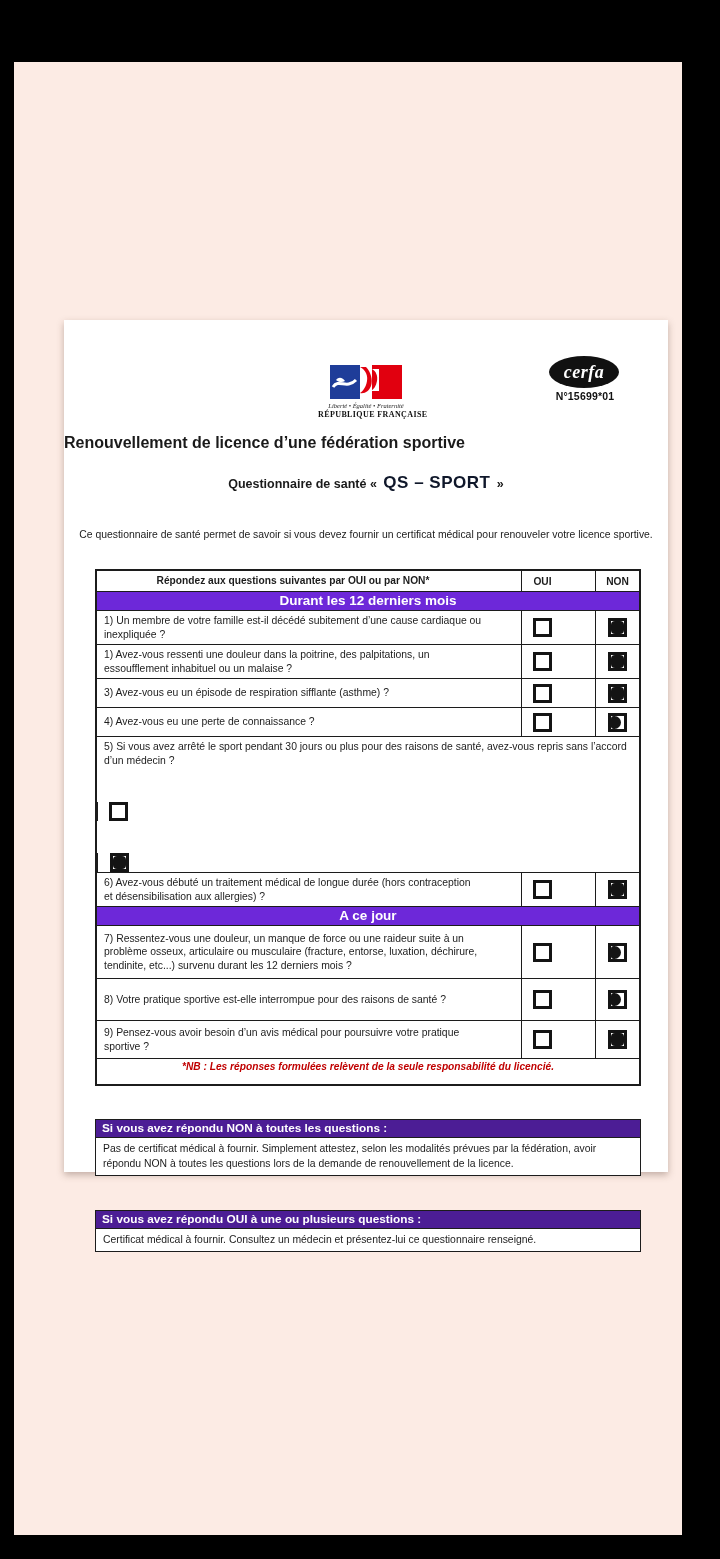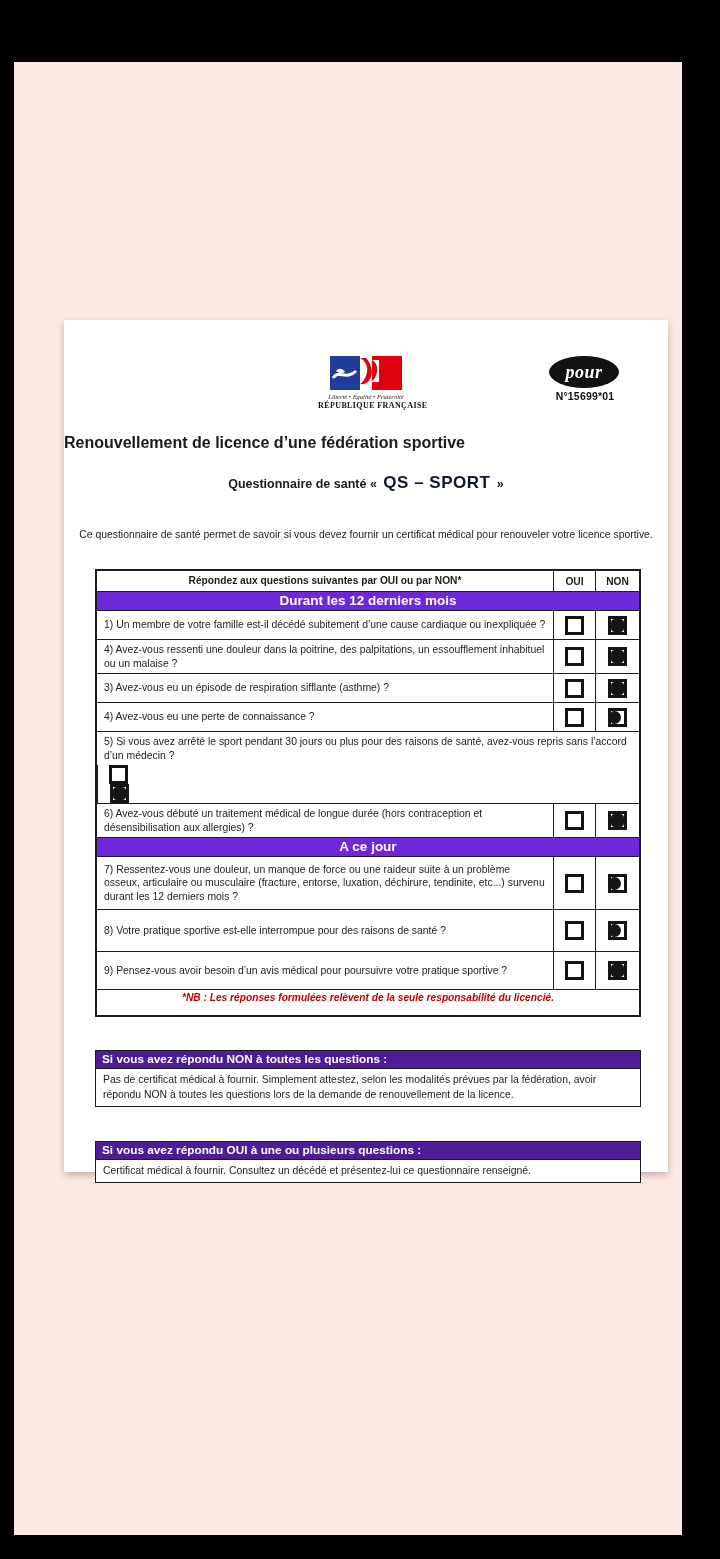--- a/index.html
+++ b/index.html
@@ -15,21 +15,21 @@
     background:#fcebe4;
   }
   .doc-page {
     position:absolute; left:50px; top:258px; width:604px; height:852px;
     background:#fff; box-shadow:0 3px 7px rgba(90,60,50,.35);
     color:#1c1c1c;
   }
 
   
   .logo-row { position:relative; height:96px; padding-top:34px; }
-  .rf-logo { width:96px; margin:2px auto; text-align:center; }
+  .rf-logo { width:96px; margin:11px auto; text-align:center; }
   .rf-flag { display:block; margin:0 auto; }
   .rf-motto {
     font-family:"Liberation Serif", serif; font-style:italic;
     font-size:6.5px; color:#222; margin-top:1px; white-space:nowrap;
   }
   .rf-name {
     font-family:"Liberation Serif", serif; font-size:8px; font-weight:bold;
     letter-spacing:.4px; color:#111; margin-top:1px; white-space:nowrap;
   }
   .cerfa-box { position:absolute; top:36px; right:47px; width:72px; text-align:center; }
@@ -49,21 +49,21 @@
   .qs-sport { color:#0f172a; font-size:17px; letter-spacing:.5px; padding:0 3px; }
 
   
   .intro { text-align:center; font-size:10.4px; margin-top:36px; padding:0 14px; color:#222; }
 
   
   .q-table {
     margin:29px 27px 0 31px; width:546px;
     border:2px solid #1c1c1c; font-size:10.4px;
   }
-  .trow { display:flex; border-top:1.5px solid #1c1c1c; align-items:stretch; }
+  .trow { display:flex; border-top:1.5px solid #1c1c1c; align-items:stretch;gap:32px; }
   .trow:first-child { border-top:none; }
   .qcell { flex:1; padding:3px 7px; display:flex; flex-direction:column; justify-content:center; line-height:1.3; }
   .oui-cell, .non-cell {
     display:flex; align-items:center; justify-content:center;
     border-left:1.5px solid #1c1c1c; flex:0 0 auto;
   }
   .oui-cell { width:42px; }
   .non-cell { width:44px; }
   .thead .qcell, .thead .oui-cell, .thead .non-cell { font-weight:bold; font-size:10.2px; }
   .thead .qcell { text-align:center; }
@@ -115,21 +115,21 @@
             <path d="M7,22 C13,13 20,25 30,15" stroke="#fff" stroke-width="3" fill="none"></path>
             <path d="M10,15 c3,-4 7,-2 9,1 c-3,2 -7,1 -9,-1 z" fill="#fff"></path>
             <path d="M34,2 c6,3 8,9 7,14 c-1,6 -4,10 -7,12 c5,1 9,-2 11,-7 c2,-6 0,-14 -5,-19 z" fill="#e1000f"></path>
             <path d="M46,4 c4,2 6,7 5,12 c-1,5 -3,8 -6,10 l8,0 l0,-22 z" fill="#fff"></path>
           </svg>
           <div class="rf-motto">Liberté • Égalité • Fraternité</div>
           <div class="rf-name">RÉPUBLIQUE FRANÇAISE</div>
         </div>
         <div class="cerfa-box">
           <div class="cerfa-ellipse">
-            <span class="cerfa-word">pour</span>
+            <span class="cerfa-word">cerfa</span>
           </div>
           <div class="cerfa-number">N°15699*01</div>
         </div>
       </div>
 
       <div class="title-main">Renouvellement de licence d’une fédération sportive</div>
       <div class="title-quest">
         <span>Questionnaire de santé «</span>
         <span class="qs-sport">QS – SPORT</span>
         <span>»</span>
@@ -151,21 +151,21 @@
           <div class="qcell">1) Un membre de votre famille est-il décédé subitement d’une cause cardiaque ou inexpliquée ?</div>
           <div class="oui-cell">
               <span class="cb"></span>
             </div>
           <div class="non-cell">
               <span class="cb checked"></span>
             </div>
         </div>
 
         <div class="trow row-h2">
-          <div class="qcell">4) Avez-vous ressenti une douleur dans la poitrine, des palpitations, un essoufflement inhabituel ou un malaise ?</div>
+          <div class="qcell">1) Avez-vous ressenti une douleur dans la poitrine, des palpitations, un essoufflement inhabituel ou un malaise ?</div>
           <div class="oui-cell">
               <span class="cb"></span>
             </div>
           <div class="non-cell">
               <span class="cb checked"></span>
             </div>
         </div>
 
         <div class="trow row-h3">
           <div class="qcell">3) Avez-vous eu un épisode de respiration sifflante (asthme) ?</div>
@@ -242,18 +242,18 @@
         <div class="nb-row">*NB : Les réponses formulées relèvent de la seule responsabilité du licencié.</div>
       </div>
 
       <div class="result-box">
         <div class="result-title">Si vous avez répondu NON à toutes les questions :</div>
         <div class="result-body">Pas de certificat médical à fournir. Simplement attestez, selon les modalités prévues par la fédération, avoir répondu NON à toutes les questions lors de la demande de renouvellement de la licence.</div>
       </div>
 
       <div class="result-box">
         <div class="result-title">Si vous avez répondu OUI à une ou plusieurs questions :</div>
-        <div class="result-body">Certificat médical à fournir. Consultez un décédé et présentez-lui ce questionnaire renseigné.</div>
+        <div class="result-body">Certificat médical à fournir. Consultez un médecin et présentez-lui ce questionnaire renseigné.</div>
       </div>
 
     </div>
   </div>
 </div>
 
 </body></html>

